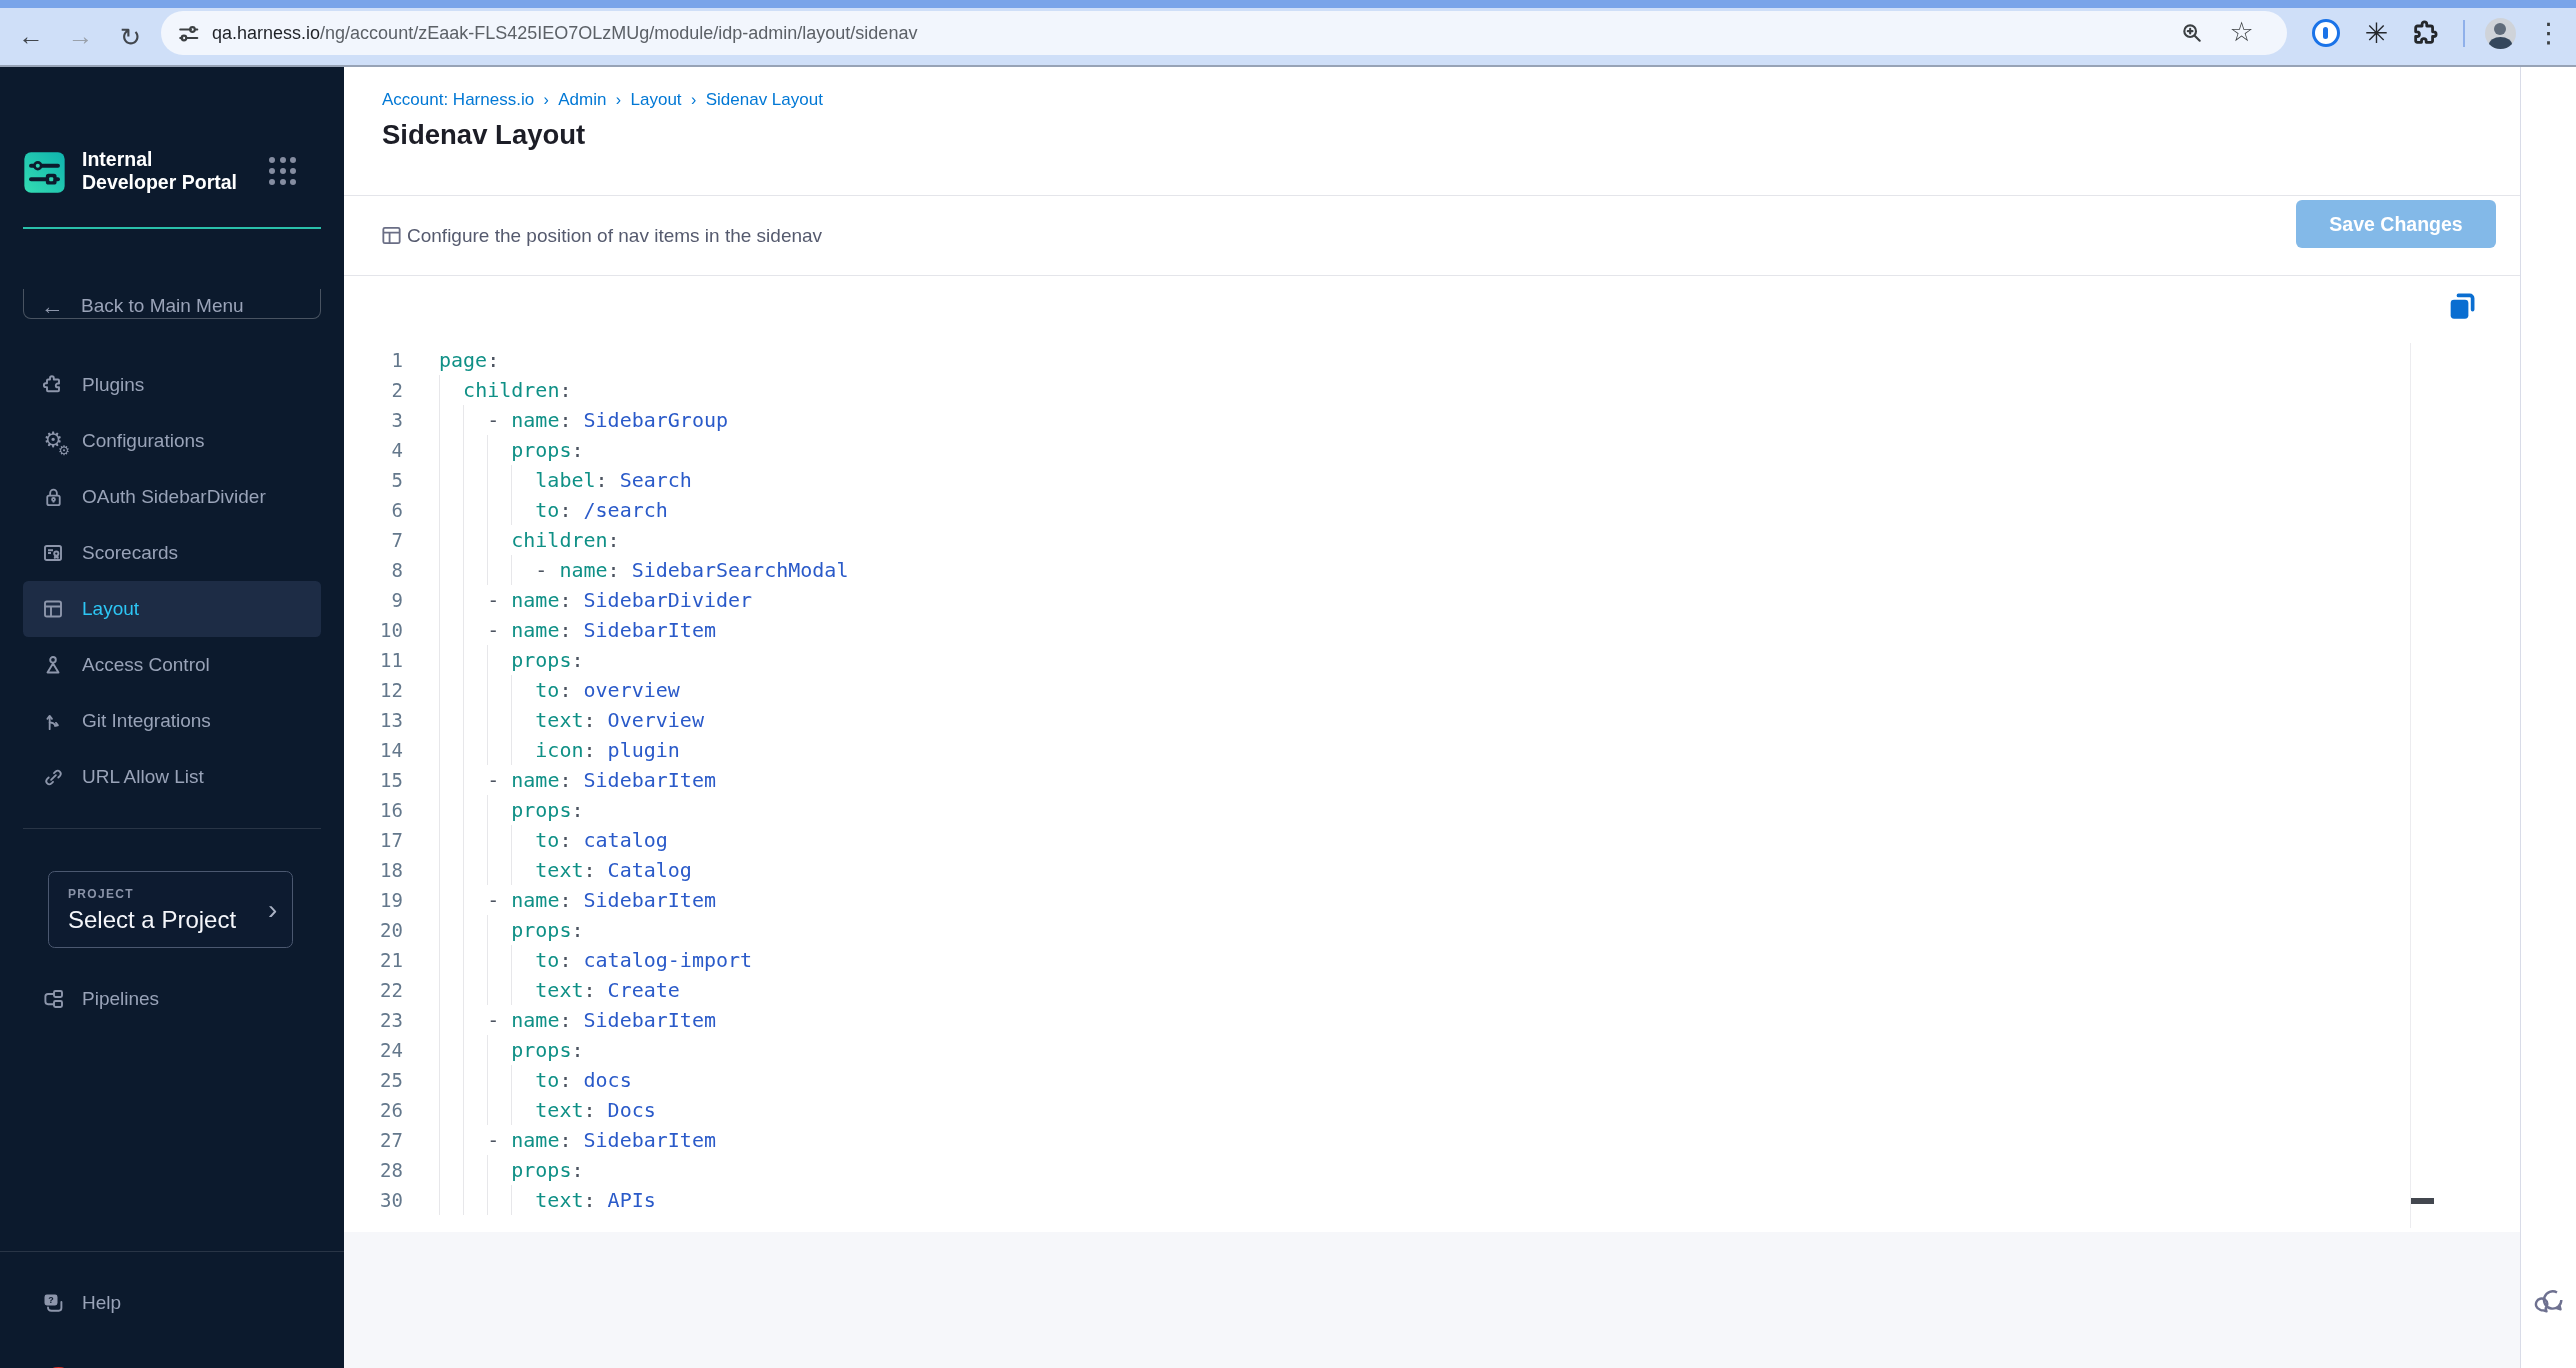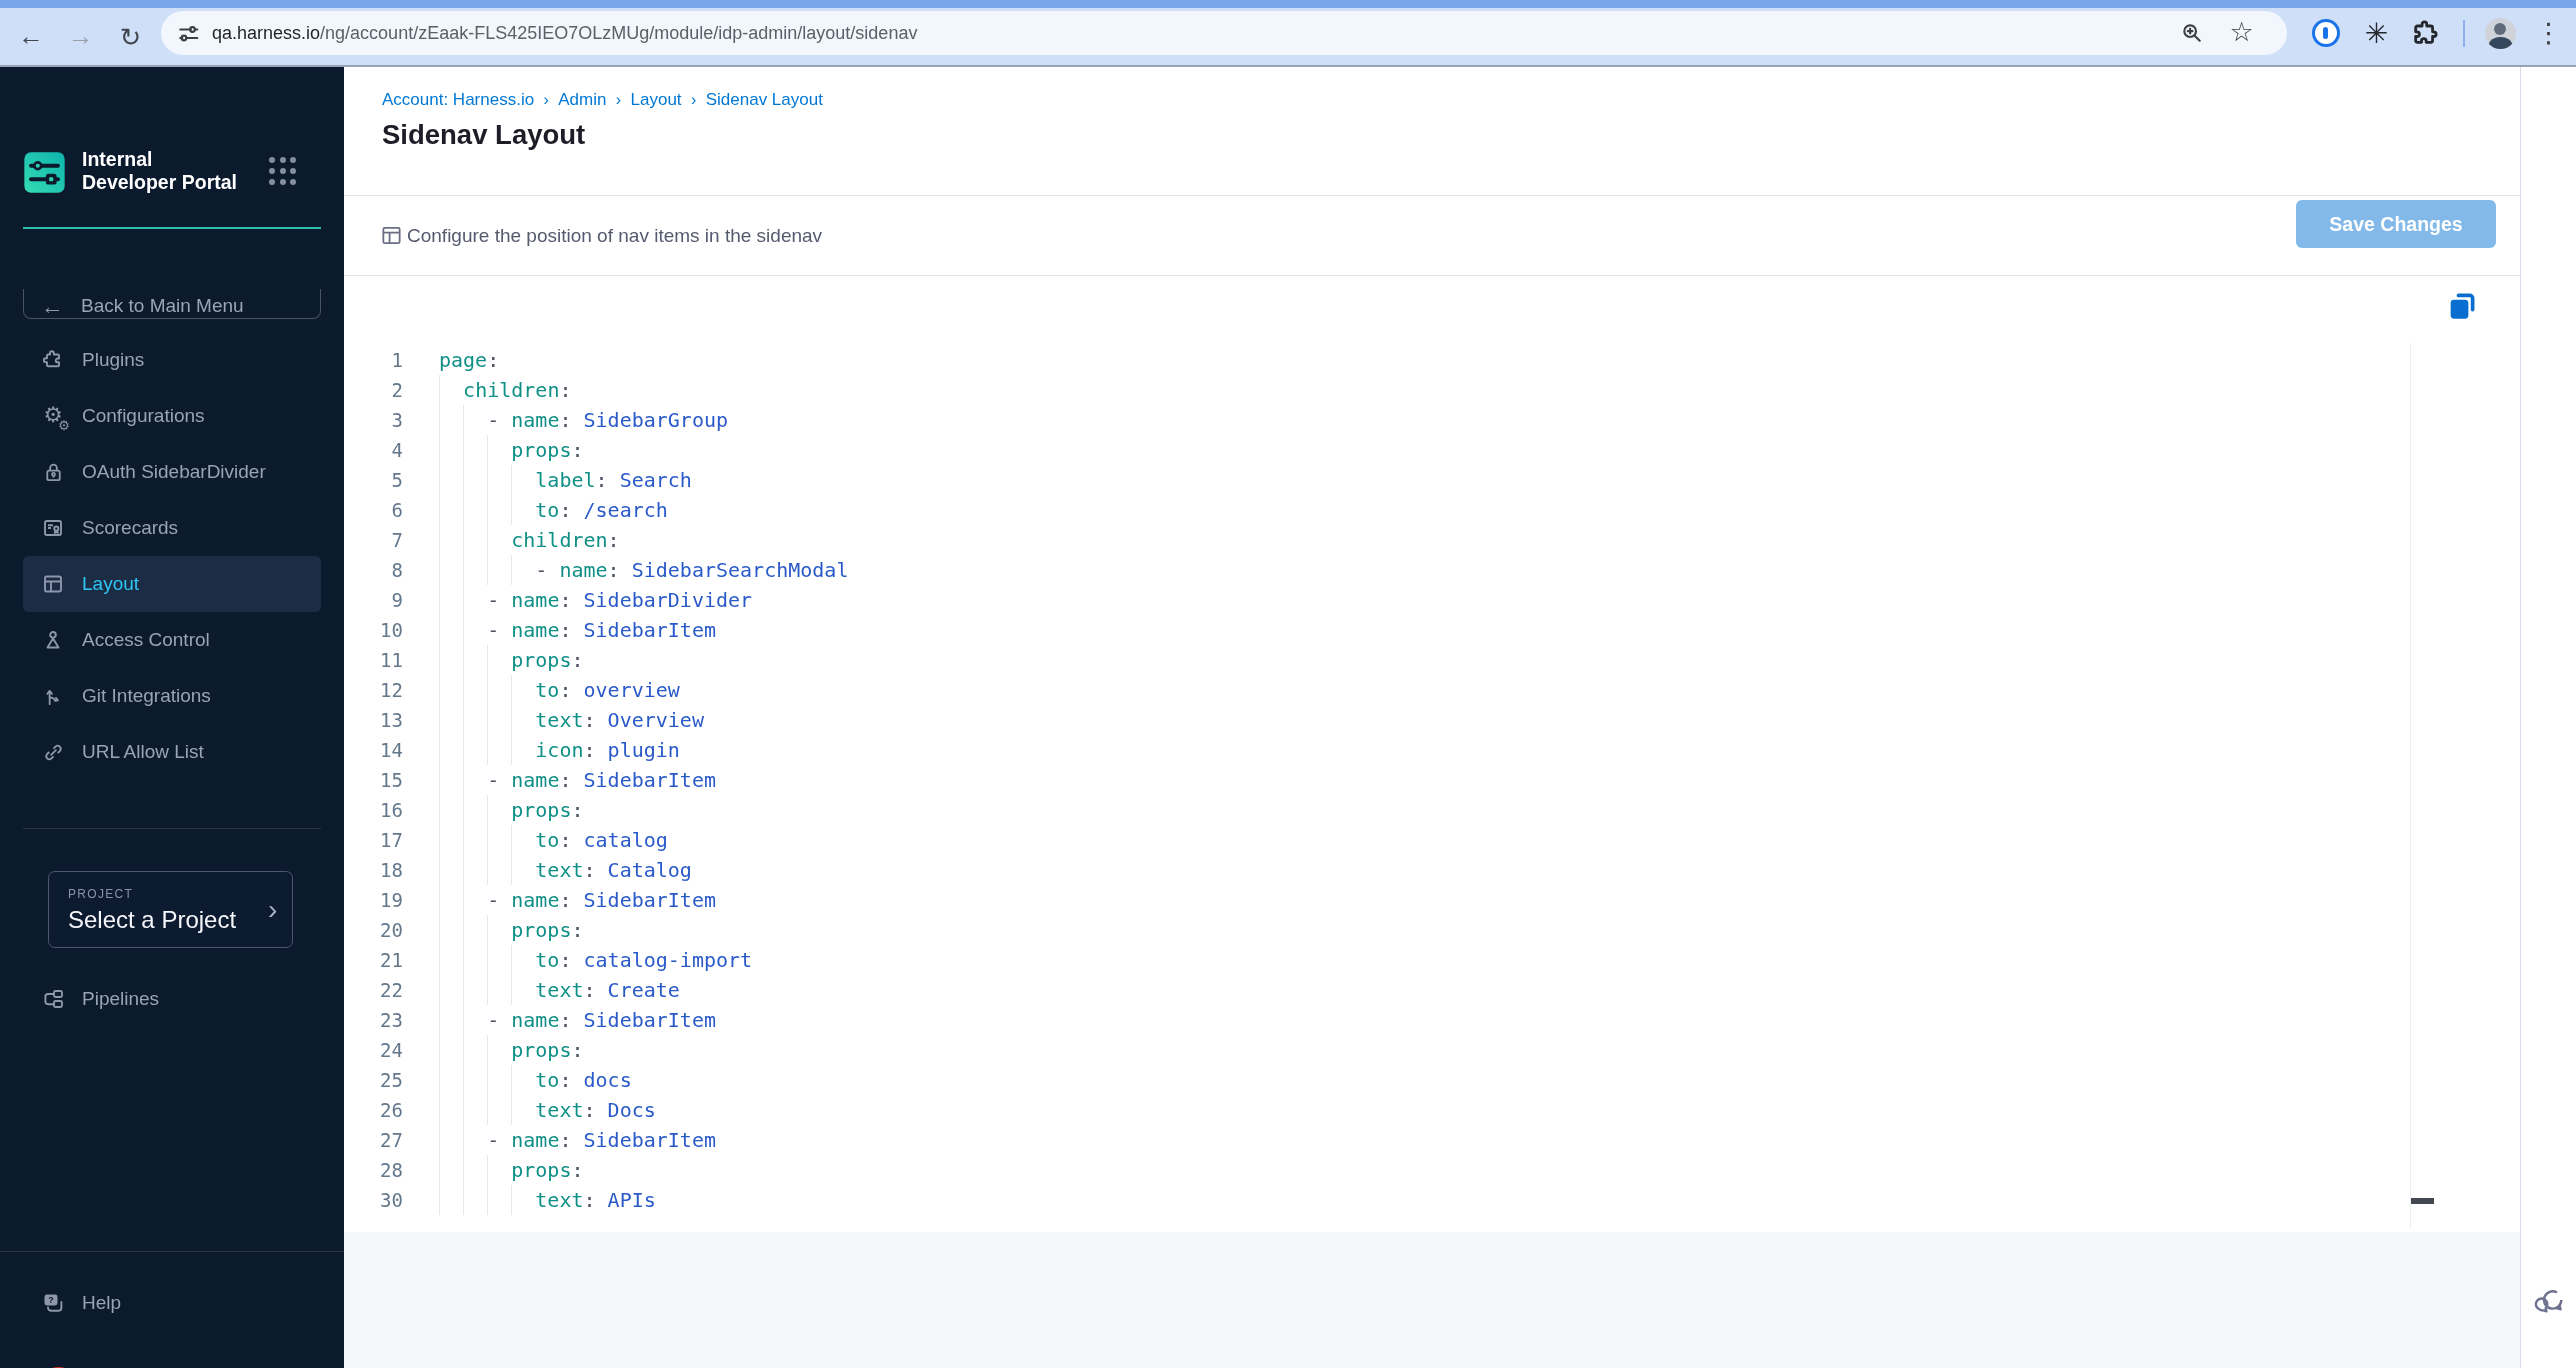--- a/index.html
+++ b/index.html
@@ -33,28 +33,28 @@
   
   .logo-row { position:absolute; left:23px; top:85px; width:298px; height:47px; }
   .logo-box { position:absolute; left:0; top:-1.3px; width:43px; height:43px; }
   .logo-title { position:absolute; left:59px; top:-4px; width:168px; font-size:19.5px; font-weight:bold; color:#fff; line-height:23px; }
   .grid-icon { position:absolute; left:246px; top:5.4px; width:32px; height:32px; display:grid; grid-template-columns:repeat(3,1fr); grid-template-rows:repeat(3,1fr); }
   .grid-icon i { width:6px; height:6px; border-radius:50%; background:#858da1; }
   .teal-div { position:absolute; left:23px; top:160px; width:298px; height:2px; background:#2ac0aa; }
   .back-row { position:absolute; left:23px; top:214px; width:298px; height:50px; display:flex; align-items:center; padding-left:17.5px; font-size:19px; color:#9aa3b8; }
   .back-row .arr { font-size:23px; margin-right:17.5px; color:#8d96ab; }
   .back-outline { position:absolute; left:23px; top:222px; width:298px; height:29.5px; border:1px solid rgba(255,255,255,0.25); border-top:none; border-radius:0 0 8px 8px; pointer-events:none; }
-  .navlist { position:absolute; left:23px; top:265px; width:298px; }
+  .navlist { position:absolute; left:23px; top:290px; width:298px; }
   .sitem { position:relative; height:56px; display:flex; align-items:center; padding-left:17.5px; border-radius:5.4px; font-size:19px; color:#99a3b8; }
   .sitem .ic { width:25.5px; height:25.5px; margin-right:16px; display:flex; align-items:center; justify-content:center; color:#8d96ab; flex:0 0 25.5px; }
   .sitem.sel { background:#1d2c45; }
   .sitem.sel .lbl { color:#2dc6f4; }
   .side-div { position:absolute; left:23px; width:298px; height:1.3px; background:rgba(255,255,255,0.12); }
   .proj-card { position:absolute; left:48px; top:804px; width:245px; height:77px; background:#0d1b30; border:1px solid #4b5870; border-radius:6.7px; }
-  .proj-label { position:absolute; left:19px; top:14.8px; font-size:12px; font-weight:normal; letter-spacing:1.3px; color:#8a93a8; }
+  .proj-label { position:absolute; left:19px; top:14.8px; font-size:12px; font-weight:bold; letter-spacing:1.3px; color:#8a93a8; }
   .proj-value { position:absolute; left:19px; top:34px; font-size:24px; color:#f4f6fa; }
   .proj-chevron { position:absolute; right:14.8px; top:21.5px; font-size:28px; color:#aab2c4; }
   .pipe-row { position:absolute; left:23px; top:904px; width:298px; }
   .help-row { position:absolute; left:23px; top:1209px; width:298px; }
   .user-row { position:absolute; left:23px; top:1289px; width:298px; height:56px; display:flex; align-items:center; padding-left:17.5px; }
   .user-avatar { width:35px; height:35px; border-radius:50%; background:#dd3226; color:#fff; font-size:13.4px; font-weight:bold; display:flex; align-items:center; justify-content:center; margin-right:17.5px; }
 
   
   .header { position:absolute; left:0; top:0; width:100%; height:128px; background:#fff; }
   .breadcrumb { position:absolute; left:38px; top:23px; font-size:17px; color:#0278d5; }

